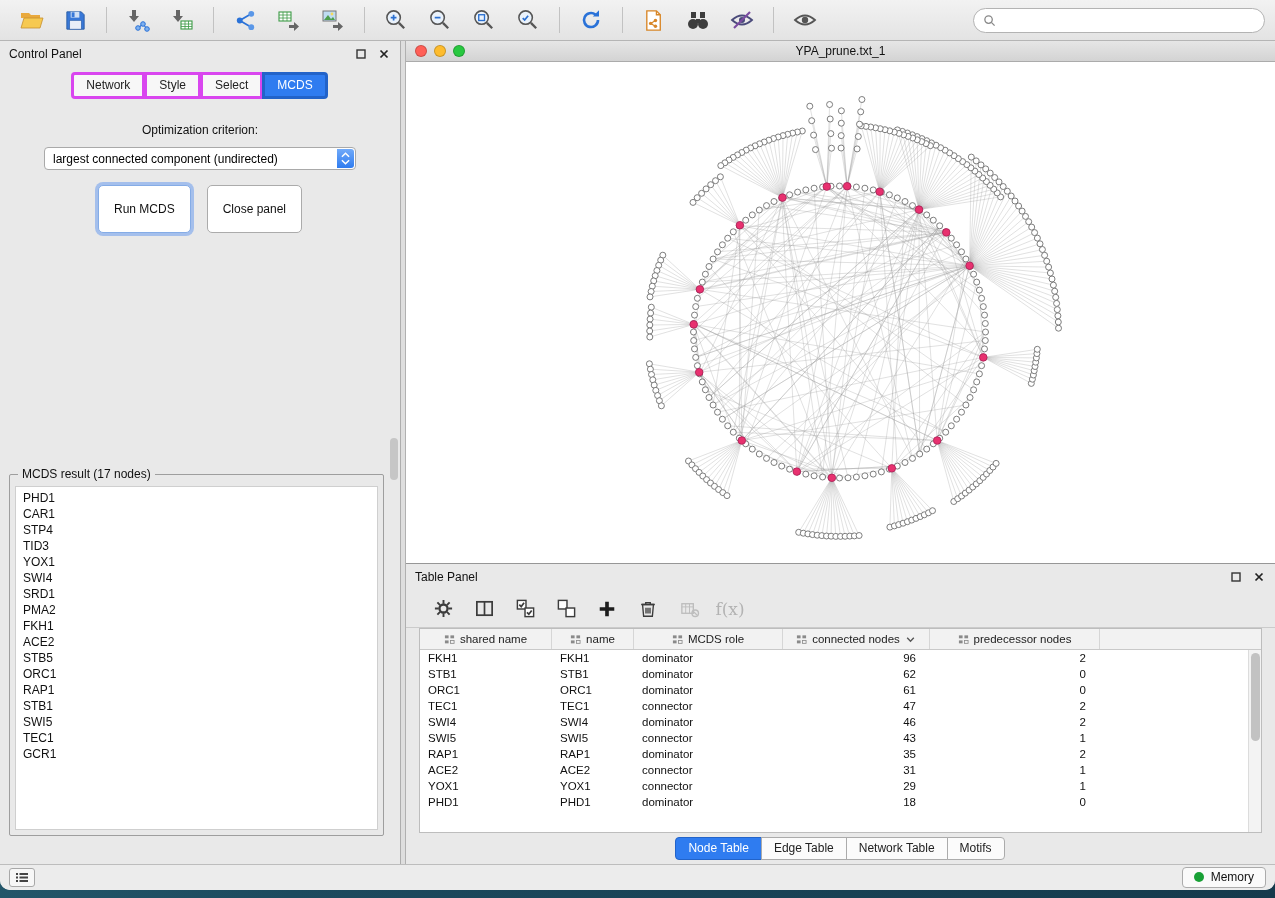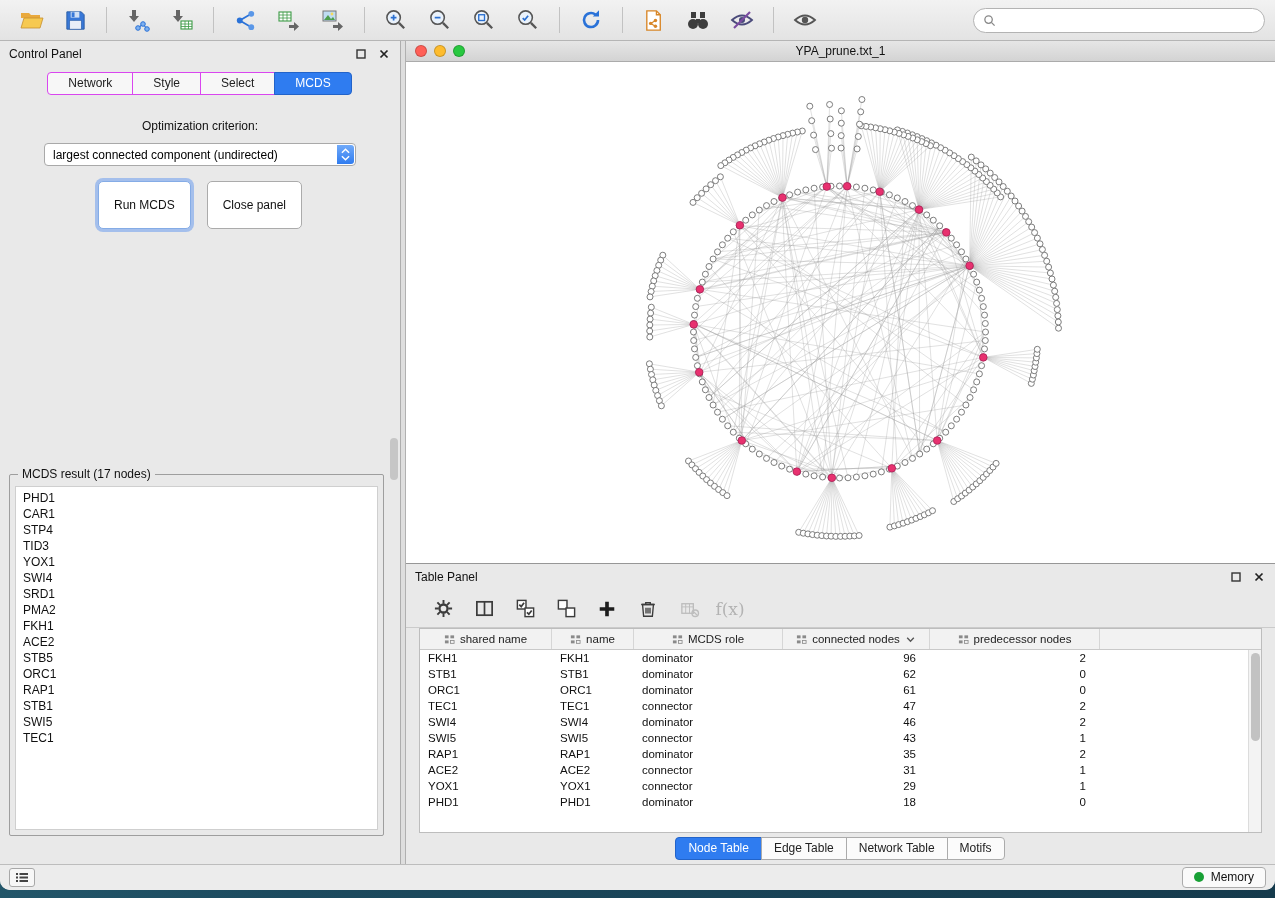--- a/index.html
+++ b/index.html
@@ -25,21 +25,21 @@
 
   
   .control-panel { width:401px; flex:0 0 401px; background:#e9e9e9; position:relative;
     border-right:1px solid #adadad; display:flex; flex-direction:column; }
   .panel-header { height:26px; display:flex; align-items:center; padding:0 9px;
     font-size:12px; color:#111; }
   .win-btns { margin-left:auto; display:flex; gap:9px; align-items:center; }
   .win-btn { width:14px; height:14px; display:flex; align-items:center; justify-content:center;
     background:transparent; border:none; }
   .cp-tabs { display:flex; justify-content:center; margin-top:5px; }
-  .cp-tab { font-size:12px; padding:3px 20px 4px; background:#f7f7f7; border:1px solid #d946ef;
+  .cp-tab { font-size:12px; padding:3px 12px 4px; background:#f7f7f7; border:3px solid #d946ef;
     margin-left:-1px; color:#222;text-align:right; }
   .cp-tab:first-child { border-radius:4px 0 0 4px; }
   .cp-tab:last-child { border-radius:0 4px 4px 0; }
   .cp-tab.active { background:#2f7cf0; border-color:#2263c9; color:#fff; }
   .cp-content { display:flex; flex-direction:column; align-items:center; }
   .opt-label { font-size:12px; margin-top:24px; color:#111; }
   .criterion-select { margin-top:10px; width:312px; height:23px; background:#fff;
     border:1px solid #a9a9a9; border-radius:4px; display:flex; align-items:center;
     font-size:12px; padding-left:8px; position:relative; }
   .criterion-select .stepper { position:absolute; right:1px; top:1px; bottom:1px; width:17px;
@@ -312,20 +312,21 @@
             <div class="result-item">SRD1</div>
             <div class="result-item">PMA2</div>
             <div class="result-item">FKH1</div>
             <div class="result-item">ACE2</div>
             <div class="result-item">STB5</div>
             <div class="result-item">ORC1</div>
             <div class="result-item">RAP1</div>
             <div class="result-item">STB1</div>
             <div class="result-item">SWI5</div>
             <div class="result-item">TEC1</div>
+            <div class="result-item">GCR1</div>
           </div>
       </fieldset>
       <div class="cp-scrollthumb"></div>
     </div>
 
     <div class="splitter"></div>
 
     <div class="right">
 
       <div class="network-window">

